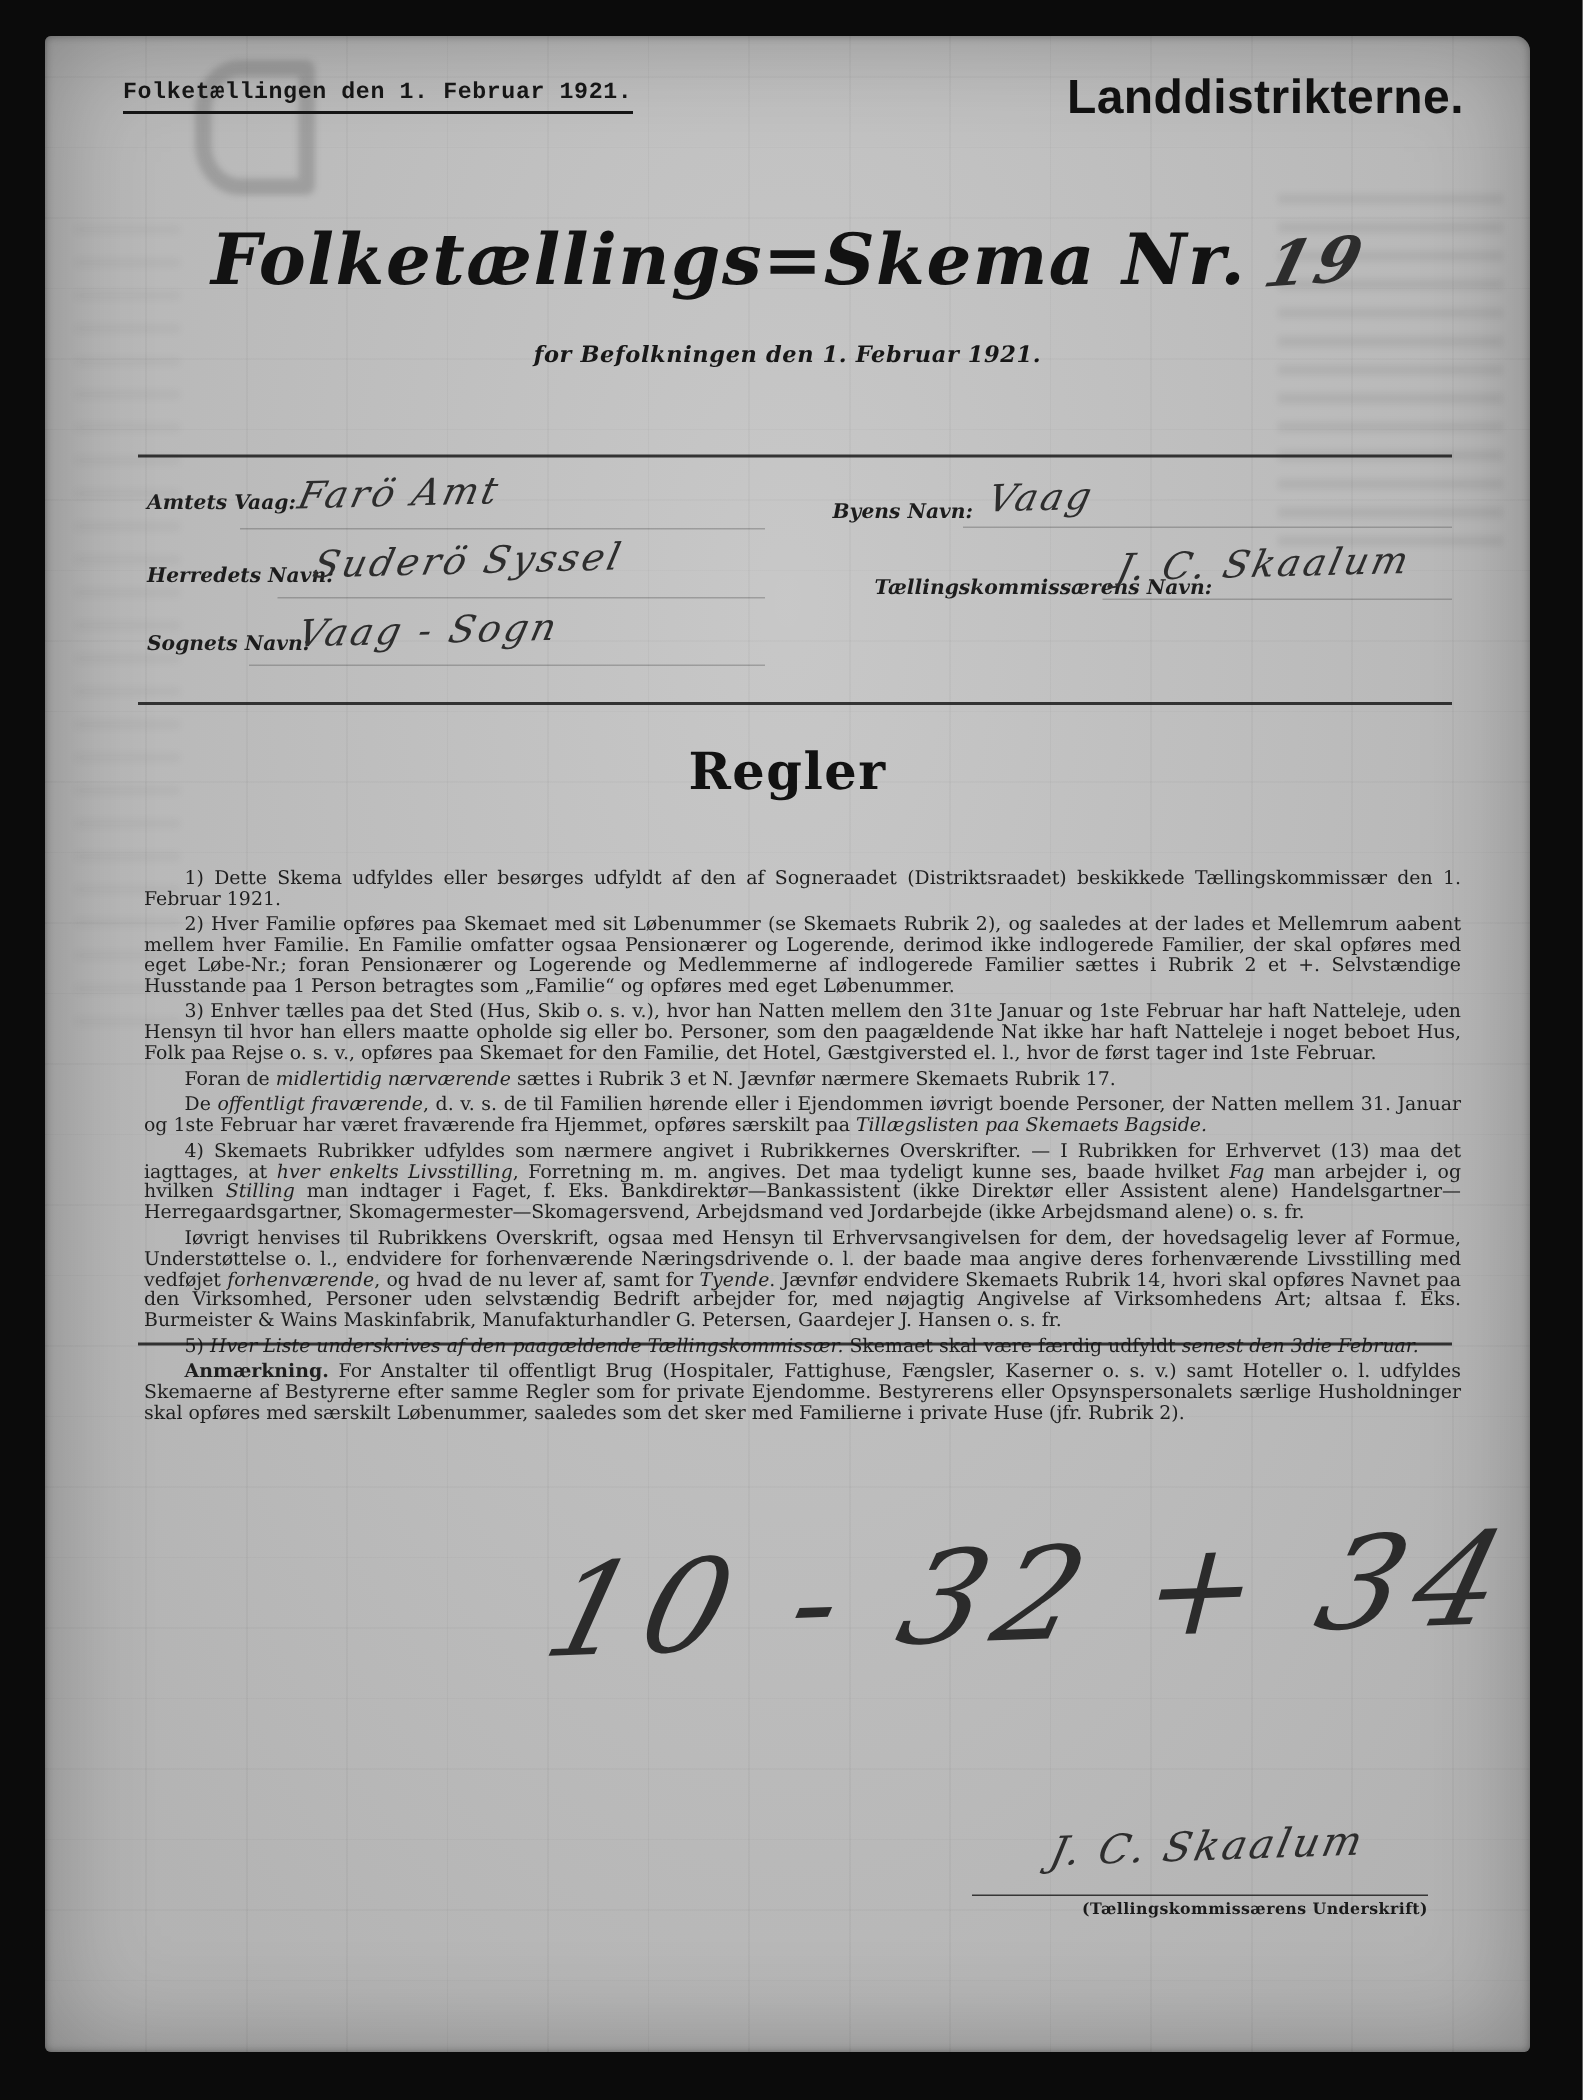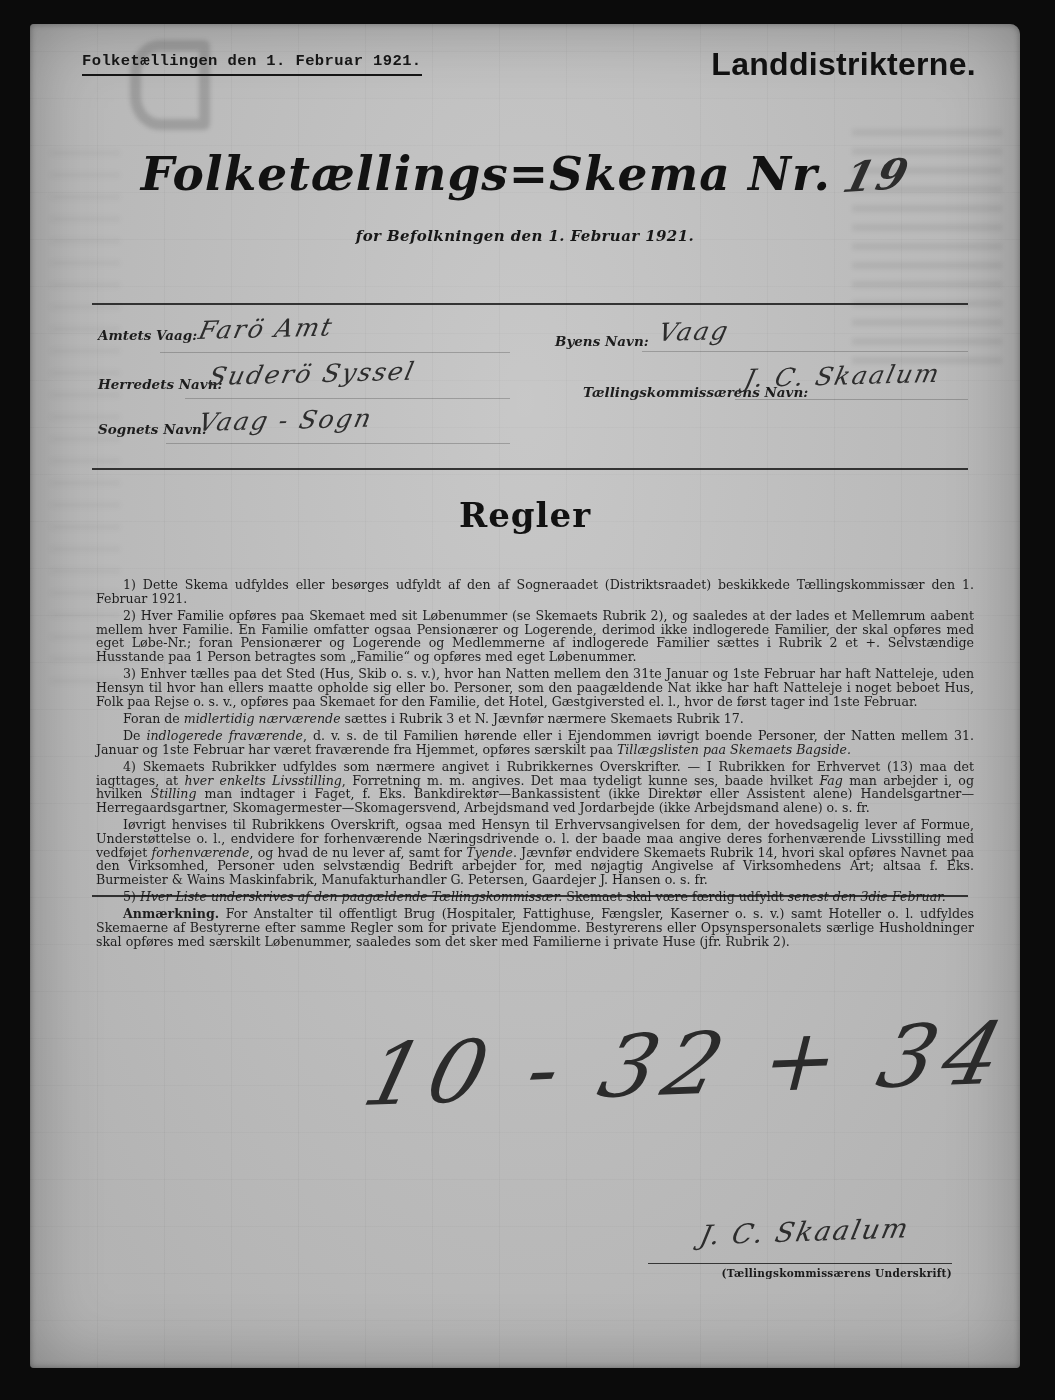--- a/index.html
+++ b/index.html
@@ -173,21 +173,21 @@
   <div class="funderline" style="left:705px;top:375px;width:233px;"></div>
 
   <div class="rule-line" style="left:62px;top:444px;width:876px;"></div>
 
   <div class="abs regler-heading">Regler</div>
   <div class="abs rules-block">
       <div class="rule-para"><span>1) Dette Skema udfyldes eller besørges udfyldt af den af Sogneraadet (Distriktsraadet) beskikkede Tællingskommissær den 1. Februar 1921.</span></div>
       <div class="rule-para"><span>2) Hver Familie opføres paa Skemaet med sit Løbenummer (se Skemaets Rubrik 2), og saaledes at der lades et Mellemrum aabent mellem hver Familie. En Familie omfatter ogsaa Pensionærer og Logerende, derimod ikke indlogerede Familier, der skal opføres med eget Løbe-Nr.; foran Pensionærer og Logerende og Medlemmerne af indlogerede Familier sættes i Rubrik 2 et +. Selvstændige Husstande paa 1 Person betragtes som „Familie“ og opføres med eget Løbenummer.</span></div>
       <div class="rule-para"><span>3) Enhver tælles paa det Sted (Hus, Skib o. s. v.), hvor han Natten mellem den 31te Januar og 1ste Februar har haft Natteleje, uden Hensyn til hvor han ellers maatte opholde sig eller bo. Personer, som den paagældende Nat ikke har haft Natteleje i noget beboet Hus, Folk paa Rejse o. s. v., opføres paa Skemaet for den Familie, det Hotel, Gæstgiversted el. l., hvor de først tager ind 1ste Februar.</span></div>
       <div class="rule-para"><span>Foran de </span><span class="italic">midlertidig nærværende</span><span> sættes i Rubrik 3 et N. Jævnfør nærmere Skemaets Rubrik 17.</span></div>
-      <div class="rule-para"><span>De </span><span class="italic">indlogerede fraværende</span><span>, d. v. s. de til Familien hørende eller i Ejendommen iøvrigt boende Personer, der Natten mellem 31. Januar og 1ste Februar har været fraværende fra Hjemmet, opføres særskilt paa </span><span class="italic">Tillægslisten paa Skemaets Bagside.</span></div>
+      <div class="rule-para"><span>De </span><span class="italic">offentligt fraværende</span><span>, d. v. s. de til Familien hørende eller i Ejendommen iøvrigt boende Personer, der Natten mellem 31. Januar og 1ste Februar har været fraværende fra Hjemmet, opføres særskilt paa </span><span class="italic">Tillægslisten paa Skemaets Bagside.</span></div>
       <div class="rule-para"><span>4) Skemaets Rubrikker udfyldes som nærmere angivet i Rubrikkernes Overskrifter. — I Rubrikken for Erhvervet (13) maa det iagttages, at </span><span class="italic">hver enkelts Livsstilling</span><span>, Forretning m. m. angives. Det maa tydeligt kunne ses, baade hvilket </span><span class="italic">Fag</span><span> man arbejder i, og hvilken </span><span class="italic">Stilling</span><span> man indtager i Faget, f. Eks. Bankdirektør—Bankassistent (ikke Direktør eller Assistent alene) Handelsgartner—Herregaardsgartner, Skomagermester—Skomagersvend, Arbejdsmand ved Jordarbejde (ikke Arbejdsmand alene) o. s. fr.</span></div>
       <div class="rule-para"><span>Iøvrigt henvises til Rubrikkens Overskrift, ogsaa med Hensyn til Erhvervsangivelsen for dem, der hovedsagelig lever af Formue, Understøttelse o. l., endvidere for forhenværende Næringsdrivende o. l. der baade maa angive deres forhenværende Livsstilling med vedføjet </span><span class="italic">forhenværende</span><span>, og hvad de nu lever af, samt for </span><span class="italic">Tyende</span><span>.  Jævnfør endvidere Skemaets Rubrik 14, hvori skal opføres Navnet paa den Virksomhed, Personer uden selvstændig Bedrift arbejder for, med nøjagtig Angivelse af Virksomhedens Art; altsaa f. Eks. Burmeister &amp; Wains Maskinfabrik, Manufakturhandler G. Petersen, Gaardejer J. Hansen o. s. fr.</span></div>
       <div class="rule-para"><span>5) </span><span class="italic">Hver Liste underskrives af den paagældende Tællingskommissær.</span><span>  Skemaet skal være færdig udfyldt </span><span class="italic">senest den 3die Februar.</span></div>
       <div class="rule-para"><span class="bold">Anmærkning.</span><span>  For Anstalter til offentligt Brug (Hospitaler, Fattighuse, Fængsler, Kaserner o. s. v.) samt Hoteller o. l. udfyldes Skemaerne af Bestyrerne efter samme Regler som for private Ejendomme.  Bestyrerens eller Opsynspersonalets særlige Husholdninger skal opføres med særskilt Løbenummer, saaledes som det sker med Familierne i private Huse (jfr. Rubrik 2).</span></div>
     </div>
 
   <div class="rule-line thin" style="left:62px;top:871px;width:876px;"></div>
 
   <div class="abs hand annotation">10 - 32 + 34</div>
 

